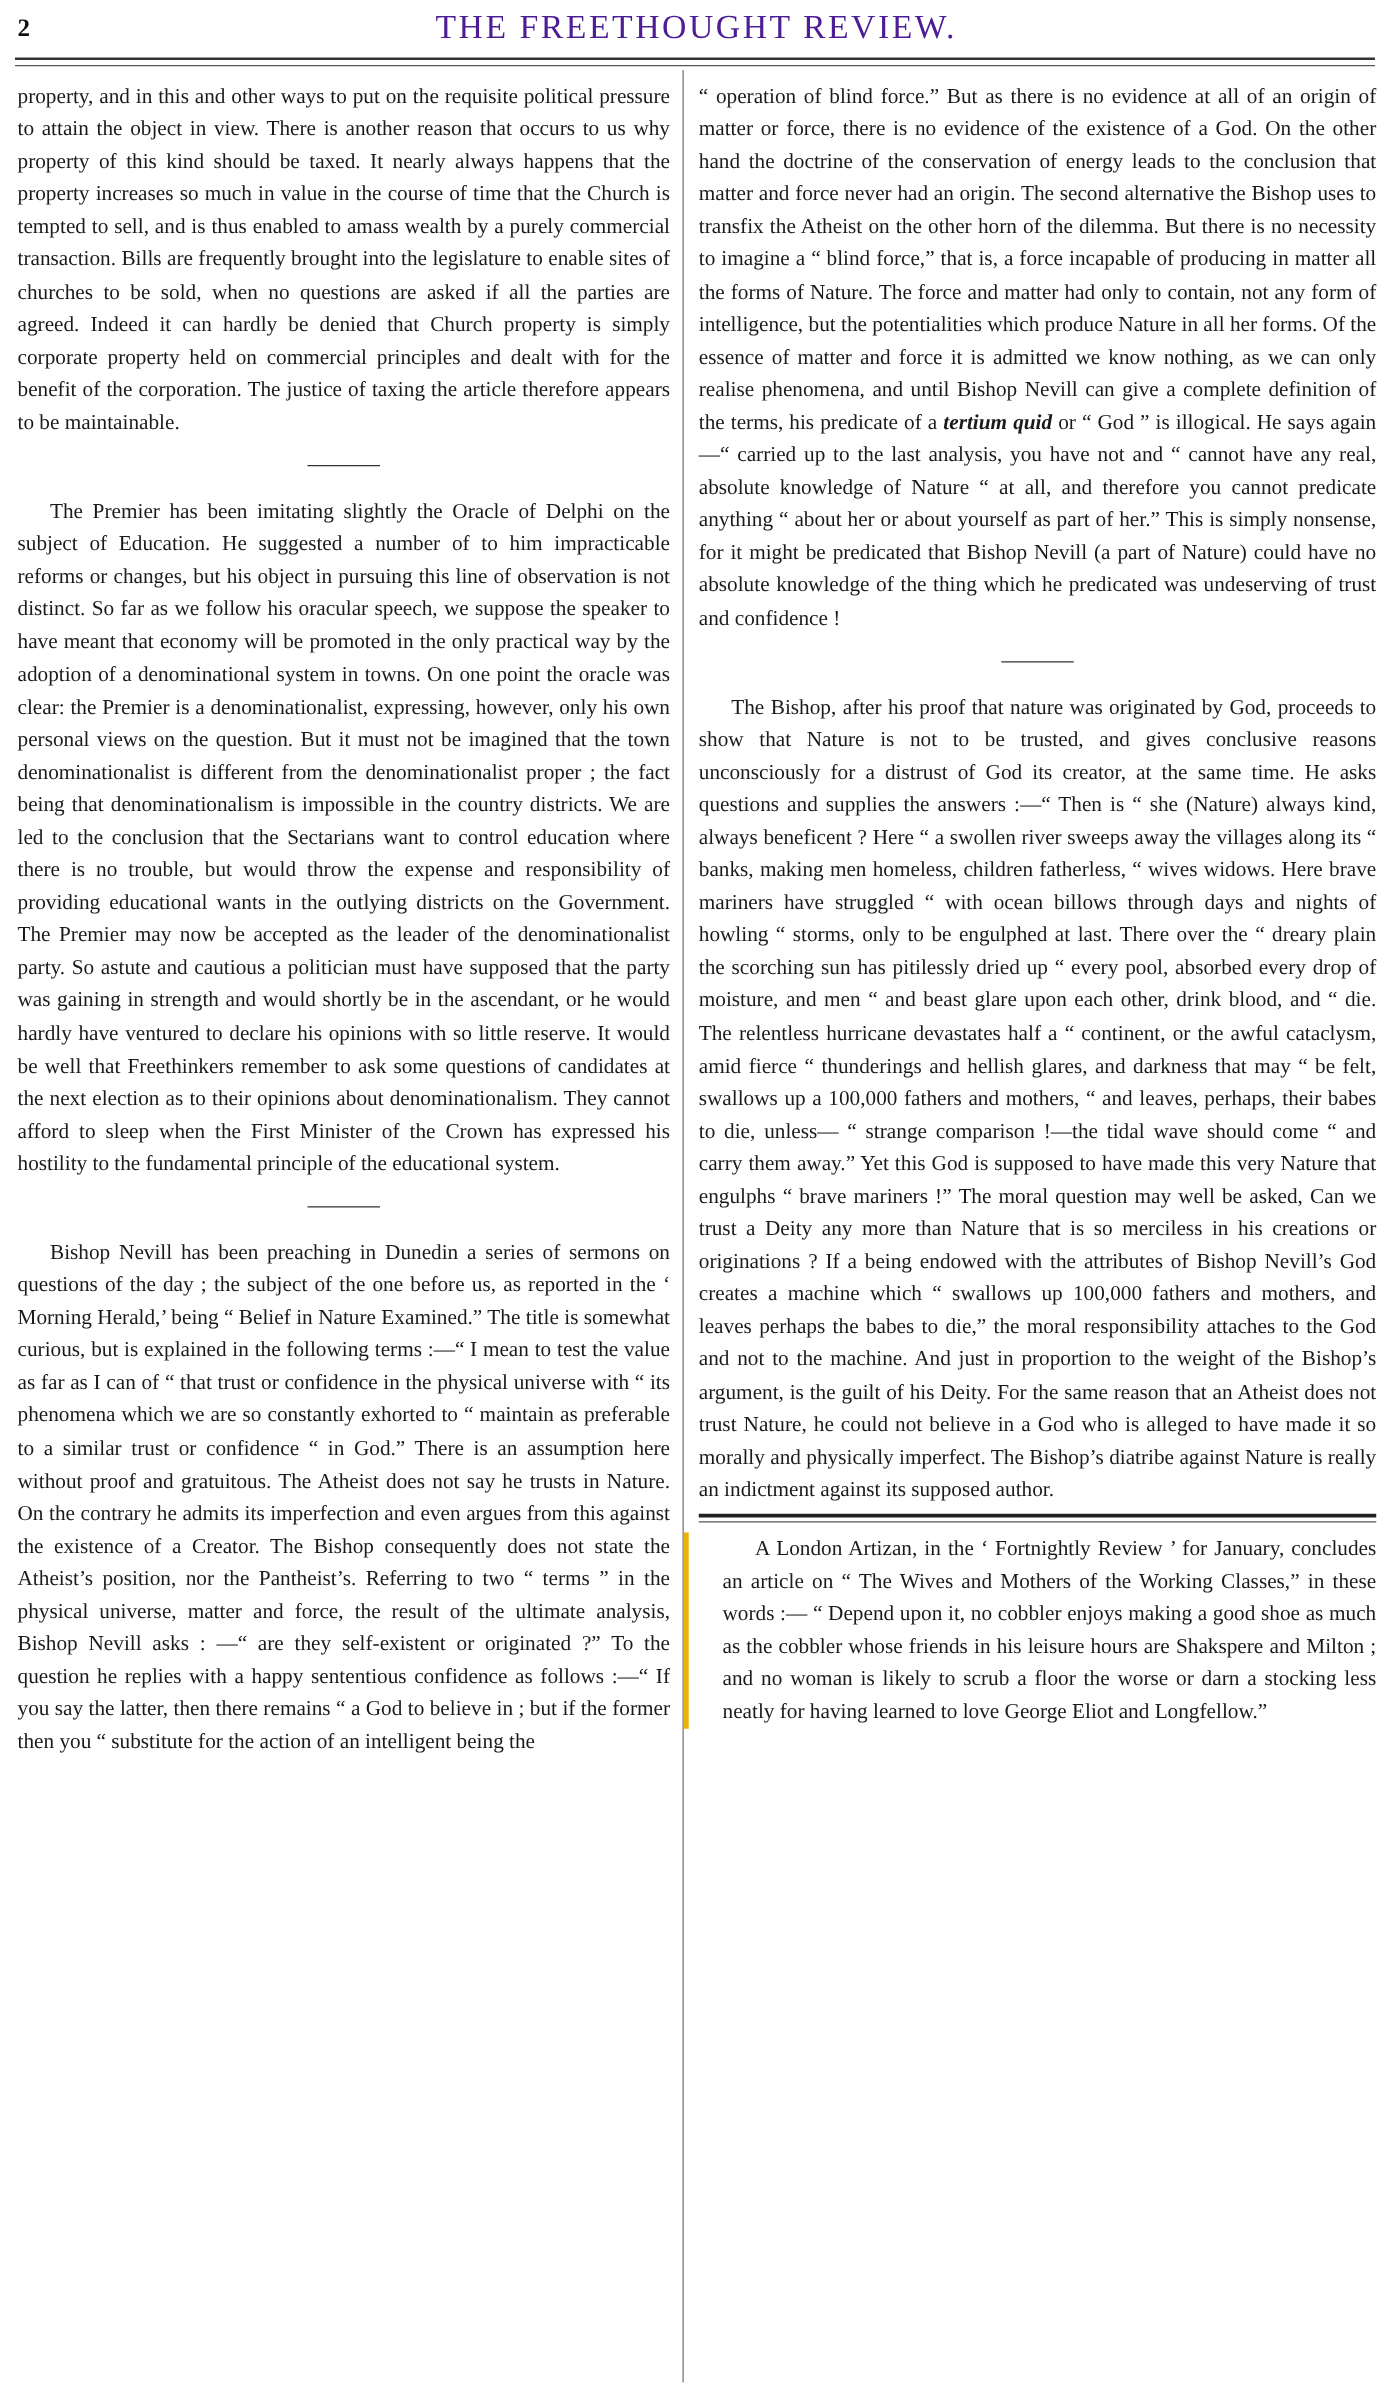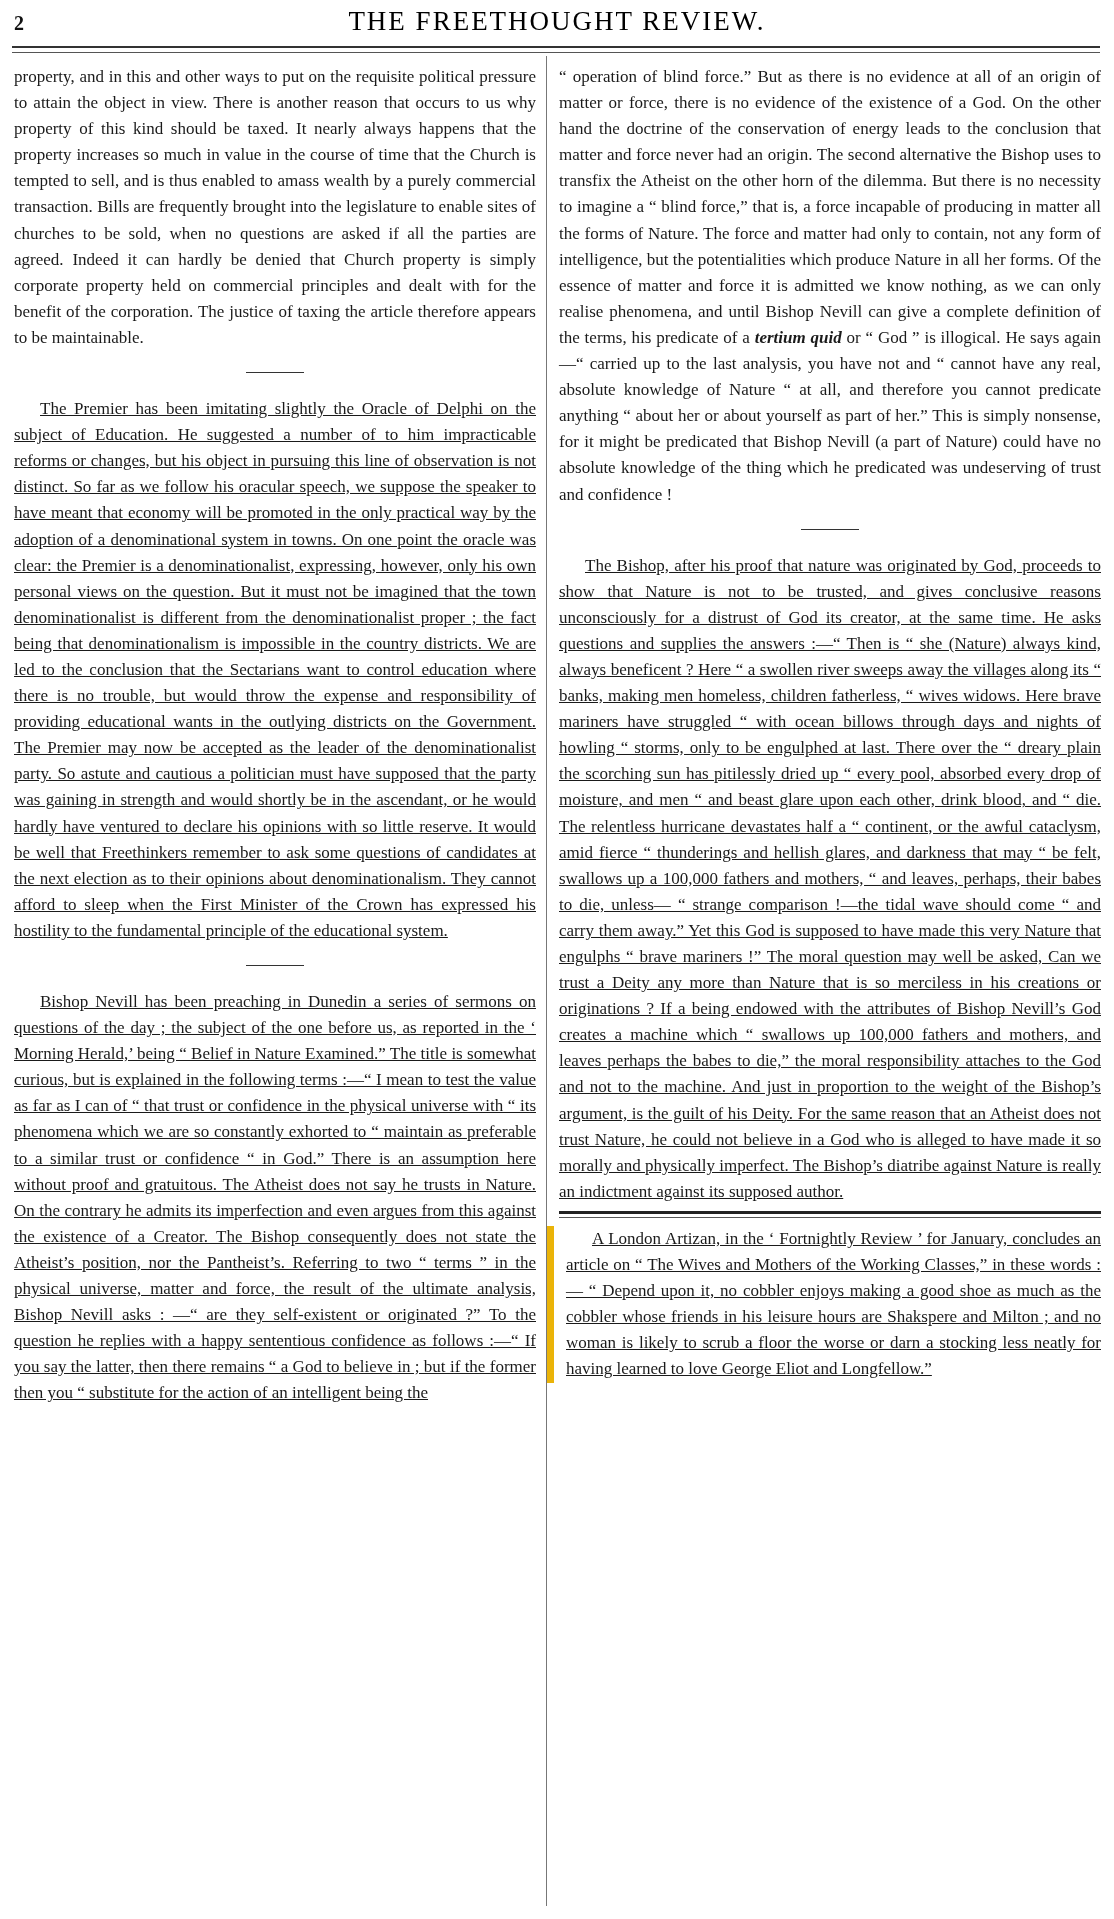--- a/index.html
+++ b/index.html
@@ -7,44 +7,44 @@
     width: 1114px; height: 1919px; overflow: hidden; position: relative;
     font-family: "Liberation Serif", "DejaVu Serif", serif;
     color: #1a1a1a;
   }
   .page-number {
     position: absolute; left: 14px; top: 12px;
     font-size: 20px; font-weight: bold; color: #111;
   }
   .masthead {
     position: absolute; left: 0; width: 1114px; top: 6px;
-    text-align: center; font-size: 27px; letter-spacing: 2px; color: #000000;
+    text-align: center; font-size: 27px; letter-spacing: 2px; color: #4c1d95;
   }
   .rule-top1 { position: absolute; left: 12px; width: 1088px; top: 46px; border-top: 2px solid #333; }
   .rule-top2 { position: absolute; left: 12px; width: 1088px; top: 52px; border-top: 1px solid #555; }
   .col-divider {
     position: absolute; left: 546px; top: 56px; height: 1850px;
     border-left: 1px solid #777;
   }
   .column {
     position: absolute; top: 64px;
     font-size: 17px; line-height: 26.1px;
     text-align: justify; hyphens: none;
   }
   .col-left { left: 14px; width: 522px; }
   .col-right { left: 559px; width: 542px; }
   .column p { margin: 0; }
-  .column p.indent { text-indent: 26px; text-decoration: underline; }
+  .column p.indent { text-indent: 26px; }
   .sep {
     width: 58px; margin: 21px auto 23px auto; border-top: 1px solid #333;
   }
   .rule-double { margin: 6px 0 8px 0; }
   .rule-double .a { border-top: 3px solid #222; }
   .rule-double .b { border-top: 1px solid #555; margin-top: 3px; }
-  .box-note { border-left: 7px solid #eab308; padding-left: 12px; margin-left: -12px; }
+  .box-note { border-left: 4px solid #eab308; padding-left: 27px; margin-left: -12px; }
   em { font-style: italic; font-weight: bold; }
 </style>
 </head>
 <body>
 
 <div class="page-number">2</div>
 <div class="masthead">THE FREETHOUGHT REVIEW.</div>
 <div class="rule-top1"></div>
 <div class="rule-top2"></div>
 <div class="col-divider"></div>

